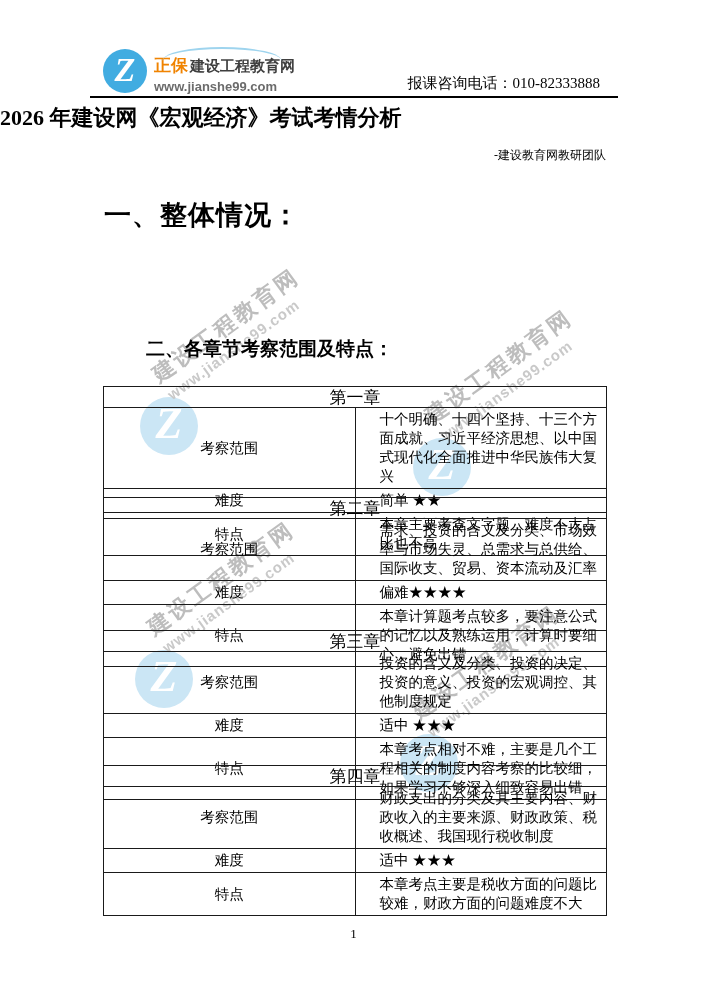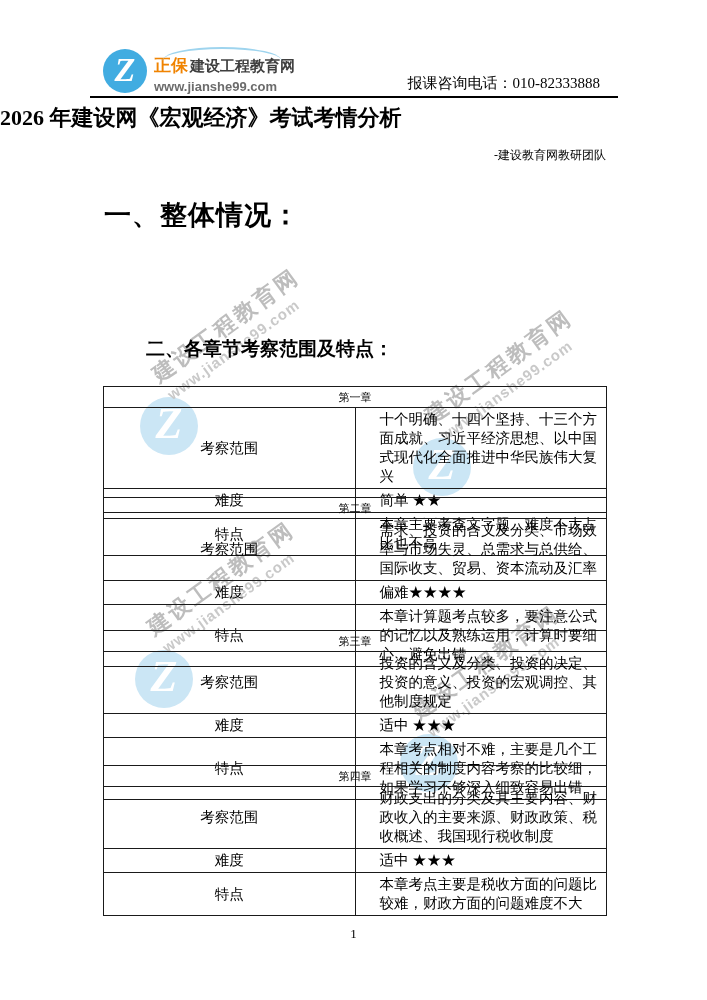--- a/index.html
+++ b/index.html
@@ -70,21 +70,21 @@
     font-size:14.5px;
   }
   table.chapter td{
     border:1px solid var(--border);
     vertical-align:middle;
     line-height:19px;
     background:transparent;
   }
   td.chap-head{
     background:var(--orange);
-    text-align:center;height:21px;font-size:11px;
+    text-align:center;height:21px;font-size:17px;
   }
   td.lbl{text-align:center;width:162px;}
   td.val{padding:2px 6px 2px 24px;text-align:left;}
   tr.h42 td{height:42px;}
   tr.h22 td{height:22px;}
   .page-num{position:absolute;top:926px;left:0;width:100%;text-align:center;font-size:13px;z-index:2;}
 </style>
 </head>
 <body>
 

